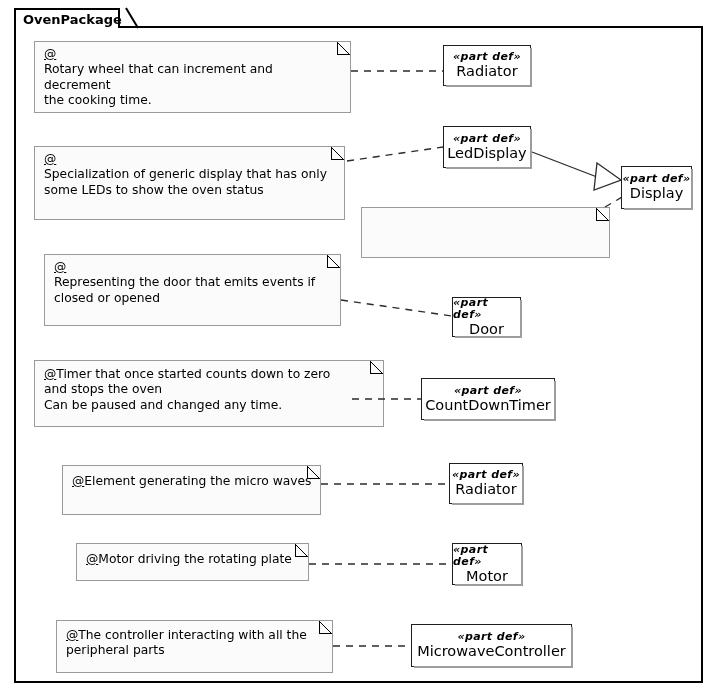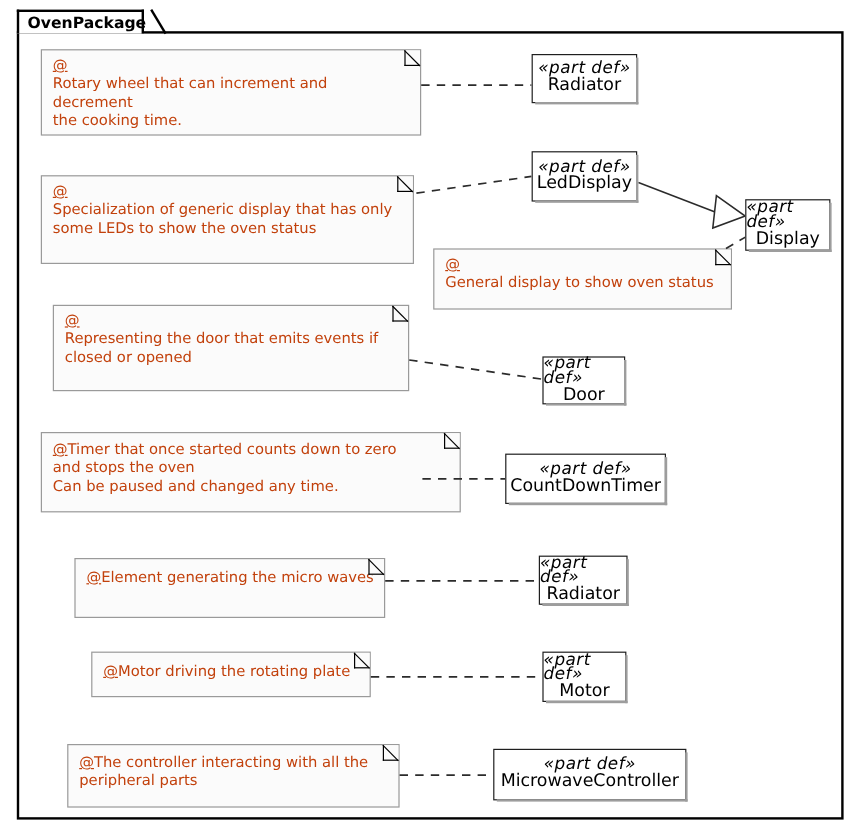--- a/index.html
+++ b/index.html
@@ -59,21 +59,21 @@
     position:absolute;
     top:-1px;right:-1px;
     z-index:7;
   }
   .note-text{
     position:absolute;
     left:9px;top:5px;
     right:8px;
     font-size:12.3px;
     line-height:15.4px;
-    color:#c2410c;
+    color:#000000;
     white-space:pre-wrap;
   }
   .at{ text-decoration:underline; }
 
   
   .partdef{
     position:absolute;
     background:#FFFFFF;
     border:1px solid #1F1F1F;
     box-sizing:border-box;
@@ -85,23 +85,23 @@
   }
   .partdef::after{
     content:"";
     position:absolute;
     left:2px;top:2px;right:-2px;bottom:-2px;
     border-right:2px solid #9D9D9D;
     border-bottom:2px solid #9D9D9D;
     z-index:-1;
   }
   .pd-stereo{
-    font-size:14px;
+    font-size:11px;
     font-style:italic;
-    font-weight:normal;
+    font-weight:bold;
     letter-spacing:0.4px;
     color:#000;
     line-height:12px;
   }
   .pd-name{
     font-size:14.5px;
     color:#000;
     line-height:17px;
     white-space:nowrap;
   }
@@ -185,22 +185,20 @@
     <div class="note-text"><span class="at">@</span>
 <span>Specialization of generic display that has only
 some LEDs to show the oven status</span></div>
   </div>
 
   <div class="note" style="left:361px;top:207px;width:249px;height:51px;">
     <div class="note-fold"></div>
     <svg class="note-fold-diag" width="15" height="15" viewBox="0 0 15 15">
       <path d="M1,1 L14,14" stroke="#000" stroke-width="1" fill="none"></path>
     </svg>
-    <div class="note-text"><span class="at">@</span>
-<span>General display to show oven status</span></div>
   </div>
 
   <div class="note" style="left:44px;top:254px;width:297px;height:72px;">
     <div class="note-fold"></div>
     <svg class="note-fold-diag" width="15" height="15" viewBox="0 0 15 15">
       <path d="M1,1 L14,14" stroke="#000" stroke-width="1" fill="none"></path>
     </svg>
     <div class="note-text"><span class="at">@</span>
 <span>Representing the door that emits events if
 closed or opened</span></div>

